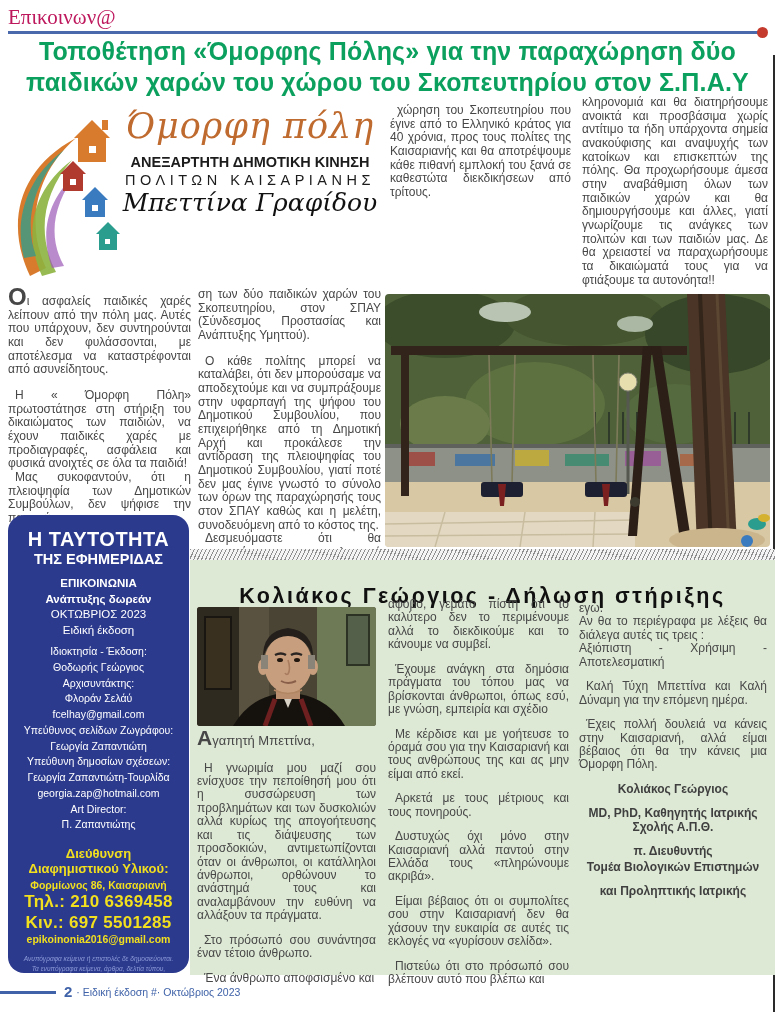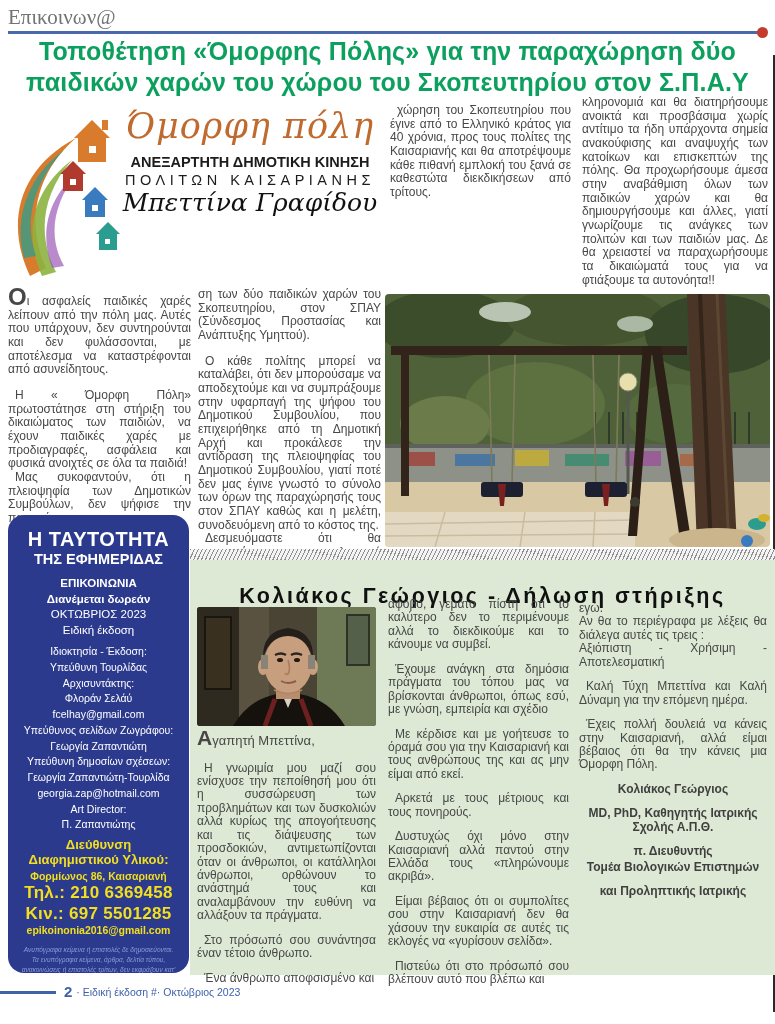--- a/index.html
+++ b/index.html
@@ -3,21 +3,21 @@
 <meta charset="utf-8">
 <style>
   html,body { margin:0; padding:0; background:#ffffff; }
   .page {
     position:relative; width:775px; height:1024px; background:#fff;
     font-family:"Liberation Sans", sans-serif; overflow:hidden;
   }
   
   .masthead {
     position:absolute; left:8px; top:5px;
-    font-family:"Liberation Serif", serif; font-size:21px; color:#737373;
+    font-family:"Liberation Serif", serif; font-size:21px; color:#be185d;
   }
   .masthead-rule { position:absolute; left:8px; top:31px; width:750px; height:3px; background:#4a69ac; }
   .red-dot { position:absolute; right:-10px; top:-4px; width:11px; height:11px; border-radius:50%; background:#c43b2e; }
   .edge-right { position:absolute; right:0; top:55px; width:2px; height:957px; background:#2a2a2a; }
 
   
   .headline {
     position:absolute; left:0; top:36px; width:775px; text-align:center;
     font-size:25px; font-weight:bold; color:#0ca05e; line-height:1.22; letter-spacing:0.2px;
   }
@@ -51,21 +51,21 @@
     background:#2c3a8e; border-radius:16px; color:#fff; text-align:center; overflow:hidden;
   }
   .idbox .inner { padding:13px 7px 8px 7px; }
   .id-title1 { font-size:20px; font-weight:bold; letter-spacing:0.5px; }
   .id-title2 { font-size:14.5px; font-weight:bold; margin-bottom:9px; }
   .id-b  { font-size:11.5px; font-weight:bold; line-height:1.35; }
   .id-r  { font-size:11.5px; line-height:1.35; }
   .id-gap { height:6px; }
   .id-line { font-size:10.5px; line-height:1.5; }
   .yellow { color:#f2df1d; }
-  .id-adtitle { font-size:13px; font-weight:bold; line-height:1.15; margin-top:5px; }
+  .id-adtitle { font-size:13px; font-weight:bold; line-height:1.15; margin-top:14px; }
   .id-addr { font-size:10.5px; font-weight:bold; margin-top:2px; }
   .id-phone { font-size:17px; font-weight:bold; line-height:1.25; letter-spacing:0.3px; }
   .id-email2 { font-size:10.5px; font-weight:bold; }
   .id-disclaimer { font-size:6.6px; font-style:italic; color:#8d9bd8; line-height:1.5; margin:9px 5px 7px 5px; }
 
   
   .hatch {
     position:absolute; left:190px; top:549px; width:585px; height:11px;
     background:repeating-linear-gradient(115deg, #8f8f8f 0 1px, #f4f4f4 1px 3.6px);
   }
@@ -223,26 +223,26 @@
       <ellipse cx="372" cy="230" rx="9" ry="6" fill="#2a9d8f"></ellipse>
       <ellipse cx="379" cy="224" rx="6" ry="4" fill="#d4b12e"></ellipse>
     </svg>
   </div>
 
   <div class="idbox">
     <div class="inner">
       <div class="id-title1">Η ΤΑΥΤΟΤΗΤΑ</div>
       <div class="id-title2">ΤΗΣ ΕΦΗΜΕΡΙΔΑΣ</div>
       <div class="id-b">ΕΠΙΚΟΙΝΩΝΙΑ</div>
-      <div class="id-b">Διανέμεται δωρεάν</div>
+      <div class="id-b">Ανάπτυξης δωρεάν</div>
       <div class="id-r">ΟΚΤΩΒΡΙΟΣ 2023</div>
       <div class="id-r">Ειδική έκδοση</div>
       <div class="id-gap"></div>
       <div class="id-line">Ιδιοκτησία - Έκδοση:</div>
-      <div class="id-line">Υπεύθυνη Τουρλίδας</div>
+      <div class="id-line">Θοδωρής Γεώργιος</div>
       <div class="id-line">Αρχισυντάκτης:</div>
       <div class="id-line">Φλοράν Σελάύ</div>
       <div class="id-line">fcelhay@gmail.com</div>
       <div class="id-line">Υπεύθυνος σελίδων Ζωγράφου:</div>
       <div class="id-line">Γεωργία Ζαπαντιώτη</div>
       <div class="id-line">Υπεύθυνη δημοσίων σχέσεων:</div>
       <div class="id-line">Γεωργία Ζαπαντιώτη-Τουρλίδα</div>
       <div class="id-line">georgia.zap@hotmail.com</div>
       <div class="id-line">Art Director:</div>
       <div class="id-line">Π. Ζαπαντιώτης</div>

